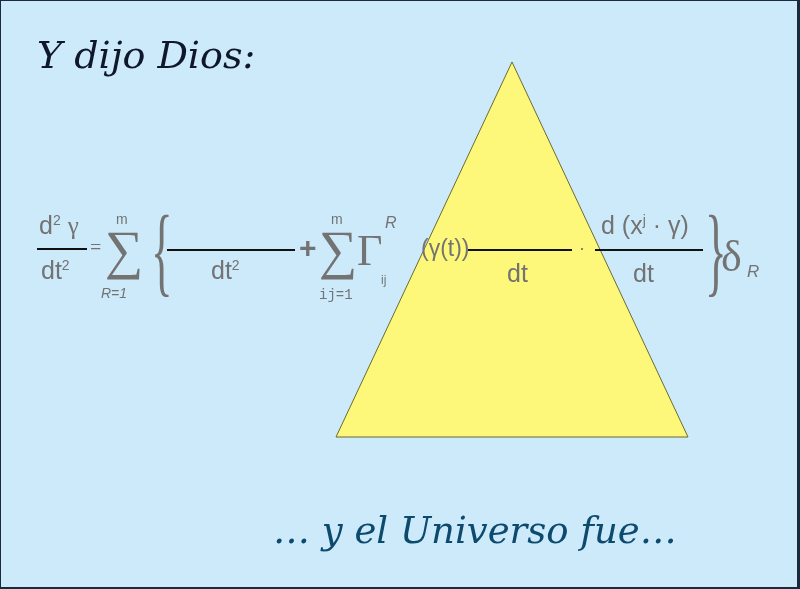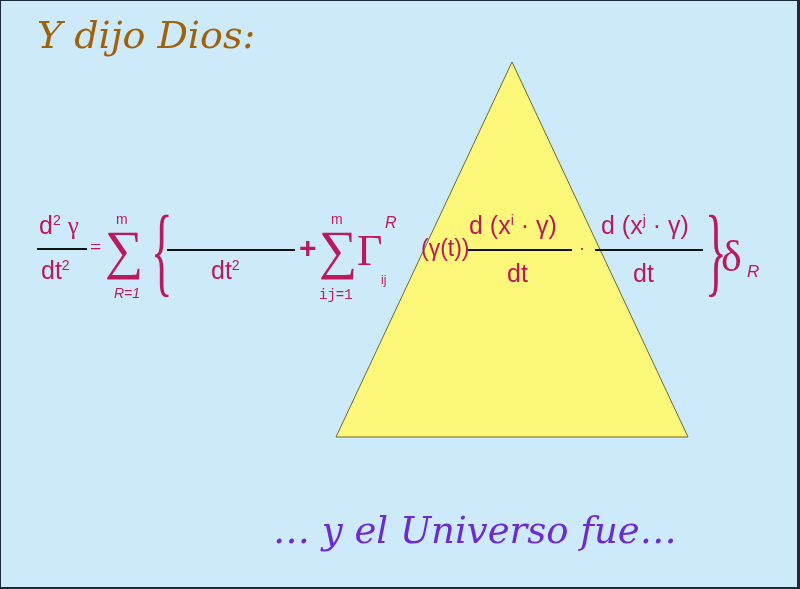--- a/index.html
+++ b/index.html
@@ -3,31 +3,31 @@
 <meta charset="utf-8">
 <style>
   html, body { margin:0; padding:0; }
   body { width:800px; height:589px; overflow:hidden; background:#1a2a3a; }
   .slide {
     position:absolute; left:1px; top:1px; width:796px; height:586px;
     background:#cdeafb; overflow:hidden;
   }
   .tri { position:absolute; left:0; top:0; }
   .title {
-    position:absolute; left:36px; top:12px;
+    position:absolute; left:36px; top:32px;
     font-family:"DejaVu Serif","Liberation Serif",serif; font-style:italic;
-    font-size:38px; color:#a16207;
+    font-size:38px; color:#0f172a;
   }
   .footer {
     position:absolute; left:272px; top:508px;
     font-family:"DejaVu Serif","Liberation Serif",serif; font-style:italic;
-    font-size:37px; color:#6d28d9; white-space:nowrap;
+    font-size:37px; color:#0c4a6e; white-space:nowrap;
   }
   .eq { position:absolute; left:0; top:0; width:800px; height:589px;
-        font-family:"Liberation Sans",sans-serif; color:#be185d; }
+        font-family:"Liberation Sans",sans-serif; color:#737373; }
   .t { position:absolute; white-space:nowrap; line-height:1; }
   .s { font-family:"Liberation Serif",serif; }
   .bar { position:absolute; height:2px; background:#111; }
 </style>
 </head>
 <body>
 
 <div class="slide">
   <svg class="tri" width="800" height="589">
     <polygon points="511,61 335,436 687,436" fill="#fdf77a" stroke="#6b6b30" stroke-width="1"></polygon>
@@ -37,39 +37,38 @@
 
   <div class="eq">
 
     <div class="t" style="left:38px;top:212px;font-size:25px;"><span>d</span><sup style="font-size:14px">2</sup> <span class="s">γ</span></div>
     <div class="bar" style="left:36px;top:247px;width:50px;"></div>
     <div class="t" style="left:40px;top:257px;font-size:25px;"><span>dt</span><sup style="font-size:14px">2</sup></div>
     <div class="t s" style="left:89px;top:236px;font-size:20px;">=</div>
 
     <div class="t" style="left:115px;top:211px;font-size:14px;">m</div>
     <div class="t s" style="left:104px;top:222px;font-size:54px;">∑</div>
-    <div class="t" style="left:113px;top:285px;font-size:14px;font-style:italic;">R=1</div>
+    <div class="t" style="left:100px;top:285px;font-size:14px;font-style:italic;">R=1</div>
 
     <div class="t s" style="left:150px;top:200px;font-size:100px;font-weight:lighter;transform:scaleX(0.45);transform-origin:left;">{</div>
 
     <div class="bar" style="left:166px;top:248px;width:128px;"></div>
     <div class="t" style="left:210px;top:257px;font-size:25px;"><span>dt</span><sup style="font-size:14px">2</sup></div>
 
     <div class="t" style="left:298px;top:232px;font-size:30px;font-weight:bold;">+</div>
 
     <div class="t" style="left:330px;top:211px;font-size:14px;">m</div>
     <div class="t s" style="left:318px;top:222px;font-size:54px;">∑</div>
     <div class="t" style="left:318px;top:287px;font-size:14px;font-family:Liberation Mono, monospace;">ij=1</div>
 
     <div class="t s" style="left:356px;top:228px;font-size:44px;">Γ</div>
     <div class="t" style="left:384px;top:214px;font-size:16px;font-style:italic;">R</div>
     <div class="t" style="left:380px;top:273px;font-size:12px;">ij</div>
     <div class="t" style="left:400px;top:236px;font-size:23px;margin-left:20px;">(γ(t))</div>
 
-    <div class="t" style="left:468px;top:212px;font-size:25px;"><span>d (x</span><sup style="font-size:14px">i</sup><span> · γ)</span></div>
     <div class="bar" style="left:467px;top:248px;width:104px;"></div>
     <div class="t" style="left:506px;top:260px;font-size:25px;">dt</div>
 
     <div class="t" style="left:578px;top:238px;font-size:18px;">·</div>
 
     <div class="t" style="left:600px;top:212px;font-size:25px;"><span>d (x</span><sup style="font-size:14px">j</sup><span> · γ)</span></div>
     <div class="bar" style="left:594px;top:248px;width:108px;"></div>
     <div class="t" style="left:632px;top:260px;font-size:25px;">dt</div>
 
     <div class="t s" style="left:704px;top:200px;font-size:100px;font-weight:lighter;transform:scaleX(0.45);transform-origin:left;">}</div>

